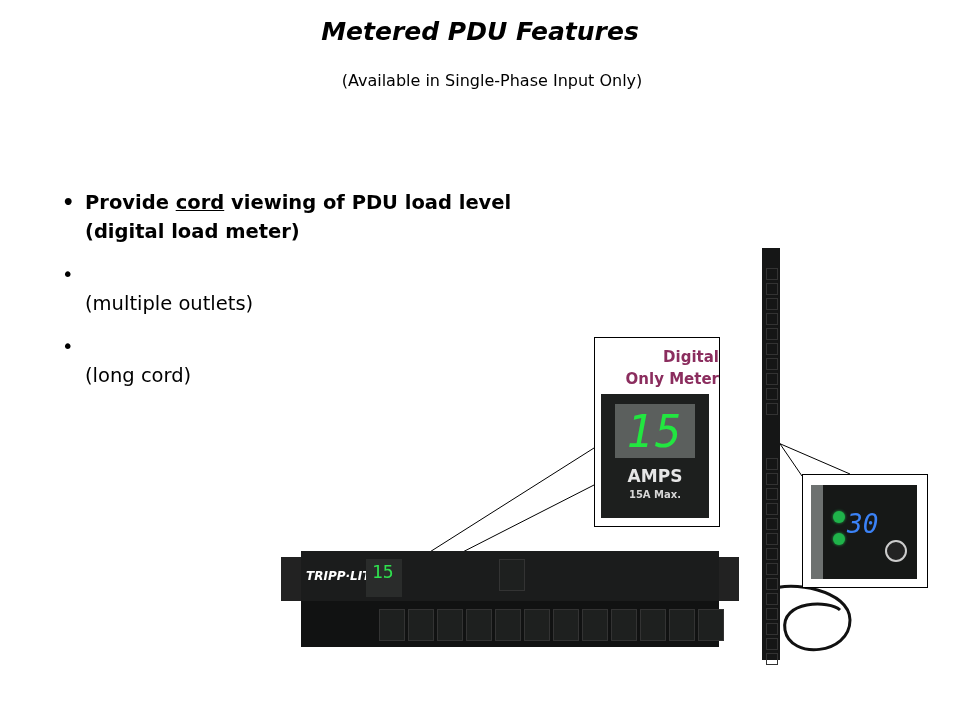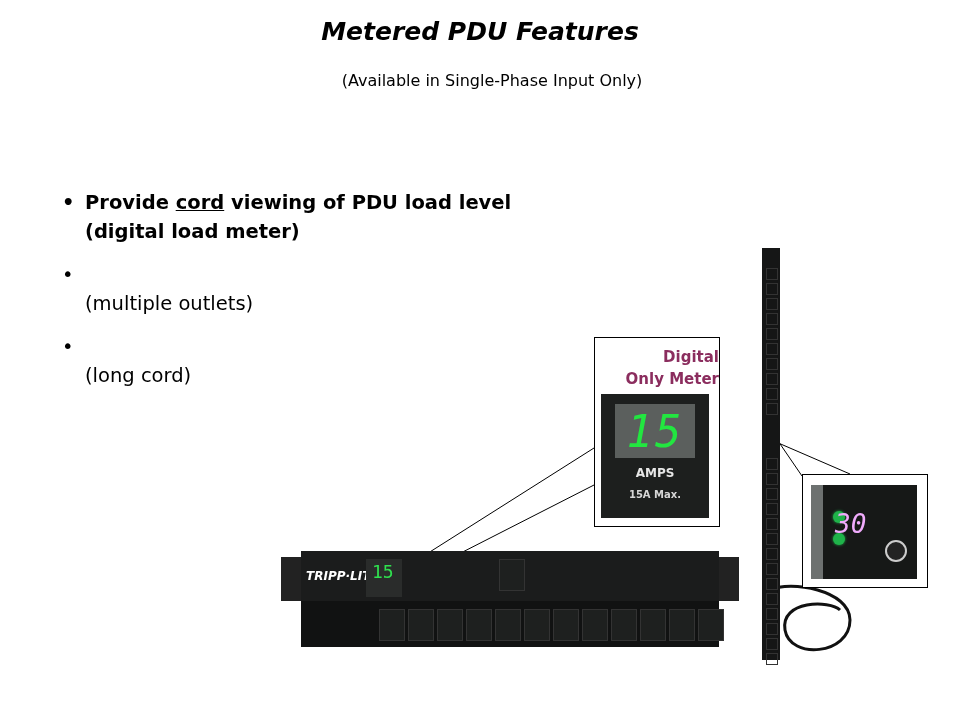--- a/index.html
+++ b/index.html
@@ -10,27 +10,27 @@
   .bullets { position:absolute; left:62px; top:188px; width:480px; font-size:19.5px; line-height:29px; }
   .bullet { position:relative; padding-left:23px; margin-bottom:14px; }
   .bullet .dot { position:absolute; left:0; top:0; }
   .bullet.bold { font-weight:bold; }
   .u { text-decoration:underline; }
   .callout { position:absolute; left:594px; top:337px; width:124px; height:188px; border:1.5px solid #000; background:#fff; }
   .callout-label { position:absolute; left:0; width:124px; top:8px; text-align:right; color:#8b2d5e; font-weight:bold; font-size:15px; line-height:22px; }
   .meter { position:absolute; left:6px; top:56px; width:108px; height:124px; background:#1d1f1e; }
   .lcd { position:absolute; left:14px; top:10px; width:80px; height:54px; background:#5b5f5d; }
   .digits { position:absolute; left:0; width:80px; top:2px; text-align:center; font-family:"DejaVu Sans Mono", monospace; font-size:44px; color:#22e640; font-style:italic; letter-spacing:2px; }
-  .amps { position:absolute; left:0; width:108px; top:72px; text-align:center; color:#e6e6e6; font-weight:bold; font-size:12px; }
+  .amps { position:absolute; left:0; width:108px; top:72px; text-align:center; color:#e6e6e6; font-weight:bold; font-size:17px; }
   .max { position:absolute; left:0; width:108px; top:95px; text-align:center; color:#d6d6d6; font-weight:bold; font-size:10px; }
   .callout2 { position:absolute; left:802px; top:474px; width:124px; height:112px; border:1.5px solid #000; background:#fff; }
   .panel2 { position:absolute; left:8px; top:10px; width:106px; height:94px; background:#161817; }
   .panel2-side { position:absolute; left:0; top:0; width:12px; height:94px; background:#6d7170; }
   .led { position:absolute; width:12px; height:12px; border-radius:50%; background:#1fb34a; box-shadow:0 0 3px #1fb34a; }
-  .digits2 { position:absolute; left:24px; top:24px; font-family:"DejaVu Sans Mono", monospace; font-size:26px; color:#f0abfc; font-style:italic; }
+  .digits2 { position:absolute; left:36px; top:24px; font-family:"DejaVu Sans Mono", monospace; font-size:26px; color:#3b82f6; font-style:italic; }
   .knob { position:absolute; left:74px; top:55px; width:18px; height:18px; border-radius:50%; border:2px solid #ccc; background:#222; }
   .rack { position:absolute; left:281px; top:551px; width:460px; height:96px; }
   .rack-top { position:absolute; left:20px; top:0; width:418px; height:50px; background:#1b1c1c; }
   .rack-bot { position:absolute; left:20px; top:50px; width:418px; height:46px; background:#111212; }
   .ear { position:absolute; top:6px; width:20px; height:44px; background:#222; }
   .logo { position:absolute; left:5px; top:18px; color:#fff; font-weight:bold; font-style:italic; font-size:12px; }
   .rack-lcd { position:absolute; left:65px; top:8px; width:36px; height:38px; background:#2a2c2b; }
   .rack-lcd span { position:absolute; left:6px; top:2px; color:#2fe04e; font-size:18px; font-family:"DejaVu Sans Mono", monospace; }
   .outlet { position:absolute; top:8px; width:24px; height:30px; background:#1e201f; border:1px solid #333; }
   .tower { position:absolute; left:762px; top:248px; width:18px; height:412px; background:#151616; }

